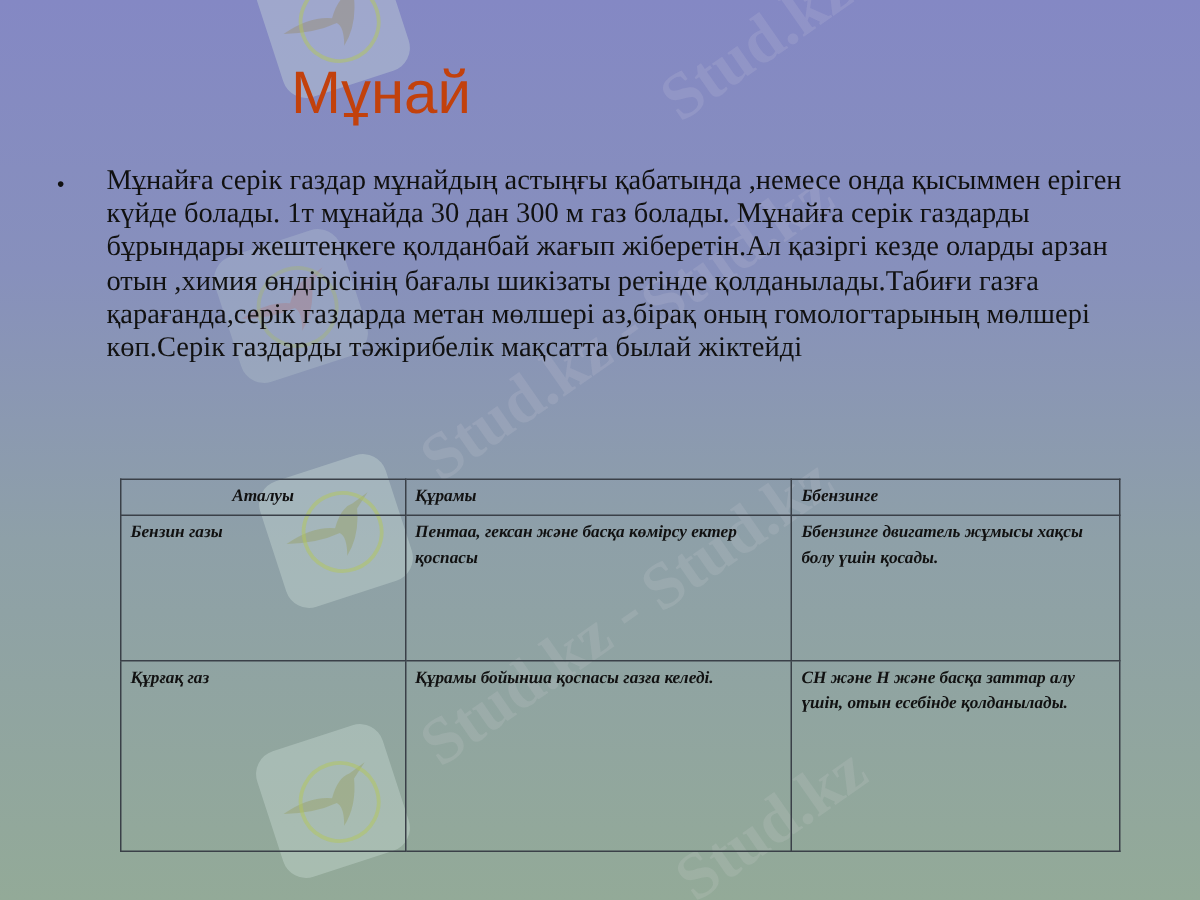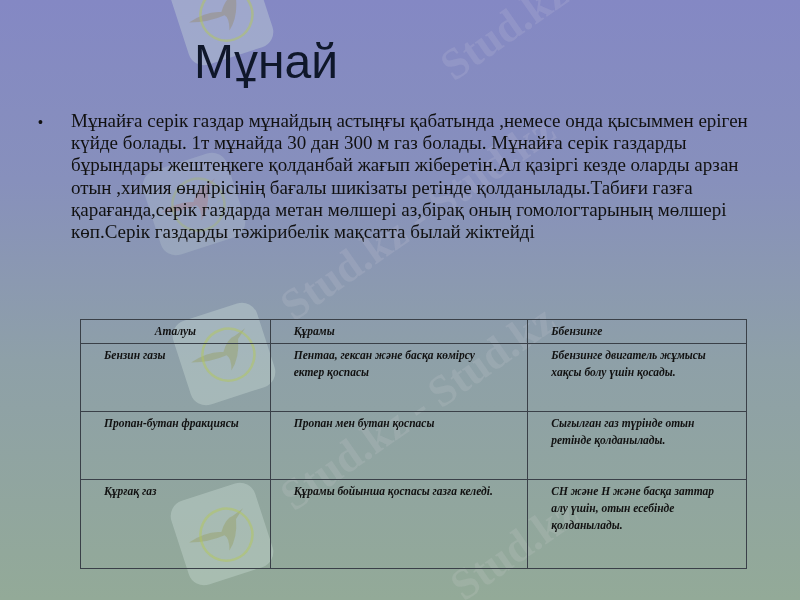--- a/index.html
+++ b/index.html
@@ -5,21 +5,21 @@
   html, body { margin: 0; padding: 0; }
   body {
     width: 800px; height: 600px; overflow: hidden; position: relative;
     background: linear-gradient(to bottom, #8488c4 0%, #8790bc 30%, #8ea0a8 60%, #93aa98 100%);
     font-family: "Liberation Serif", serif;
     color: #111;
   }
   .slide-title {
     position: absolute; left: 194px; top: 32px;
     font-family: "Liberation Sans", sans-serif;
-    font-size: 48px; line-height: 60px; color: #0f172a;
+    font-size: 40px; line-height: 60px; color: #c2410c;
     z-index: 3;
   }
   .bullet-wrap {
     position: absolute; left: 38px; top: 110px; width: 740px;
     z-index: 3;
   }
   .bullet-dot {
     position: absolute; left: 0; top: 4px;
     font-family: "Liberation Sans", sans-serif; font-size: 14px;
   }
@@ -33,21 +33,21 @@
     width: 667px; height: 249px;
     border-collapse: collapse;
     z-index: 3;
     font-family: "Liberation Serif", serif;
     font-style: italic; font-weight: bold;
     font-size: 11.5px; line-height: 17px;
   }
   table.gas-table th, table.gas-table td {
     border: 1.3px solid #3a4048;
     vertical-align: top;
-    padding: 3px 23px;
+    padding: 3px 6px;
     text-align: left;
   }
   table.gas-table th { height: 17px; font-weight: bold; }
   table.gas-table th.c1 { text-align: center; }
   table.gas-table th.c2 { text-align: left; }
   table.gas-table tr.r1 td { height: 61px; margin-top: 48px; }
   table.gas-table tr.r2 td { height: 61px; }
   table.gas-table tr.r3 td { height: 82px; font-style: italic; }
   col.col1 { width: 190px; }
   col.col2 { width: 258px; }
@@ -127,24 +127,19 @@
       <th class="c2">Құрамы</th>
       <th class="c3">Ббензинге</th>
     </tr>
   </thead>
   <tbody>
     <tr class="r1">
       <td> Бензин газы</td>
       <td> Пентаа, гексан және басқа көмірсу ектер қоспасы</td>
       <td>Ббензинге двигатель жұмысы хақсы болу үшін қосады.</td>
     </tr>
-    <tr class="r2">
-      <td>Пропан-бутан фракциясы</td>
-      <td> Пропан мен бутан қоспасы</td>
-      <td>Сығылған газ түрінде  отын ретінде қолданылады.</td>
-    </tr>
     <tr class="r3">
       <td>Құрғақ газ</td>
       <td> Құрамы бойынша қоспасы газға келеді.</td>
       <td>CH және H  және басқа заттар алу үшін, отын есебінде қолданылады.</td>
     </tr>
   </tbody>
 </table>
 
 </body></html>

